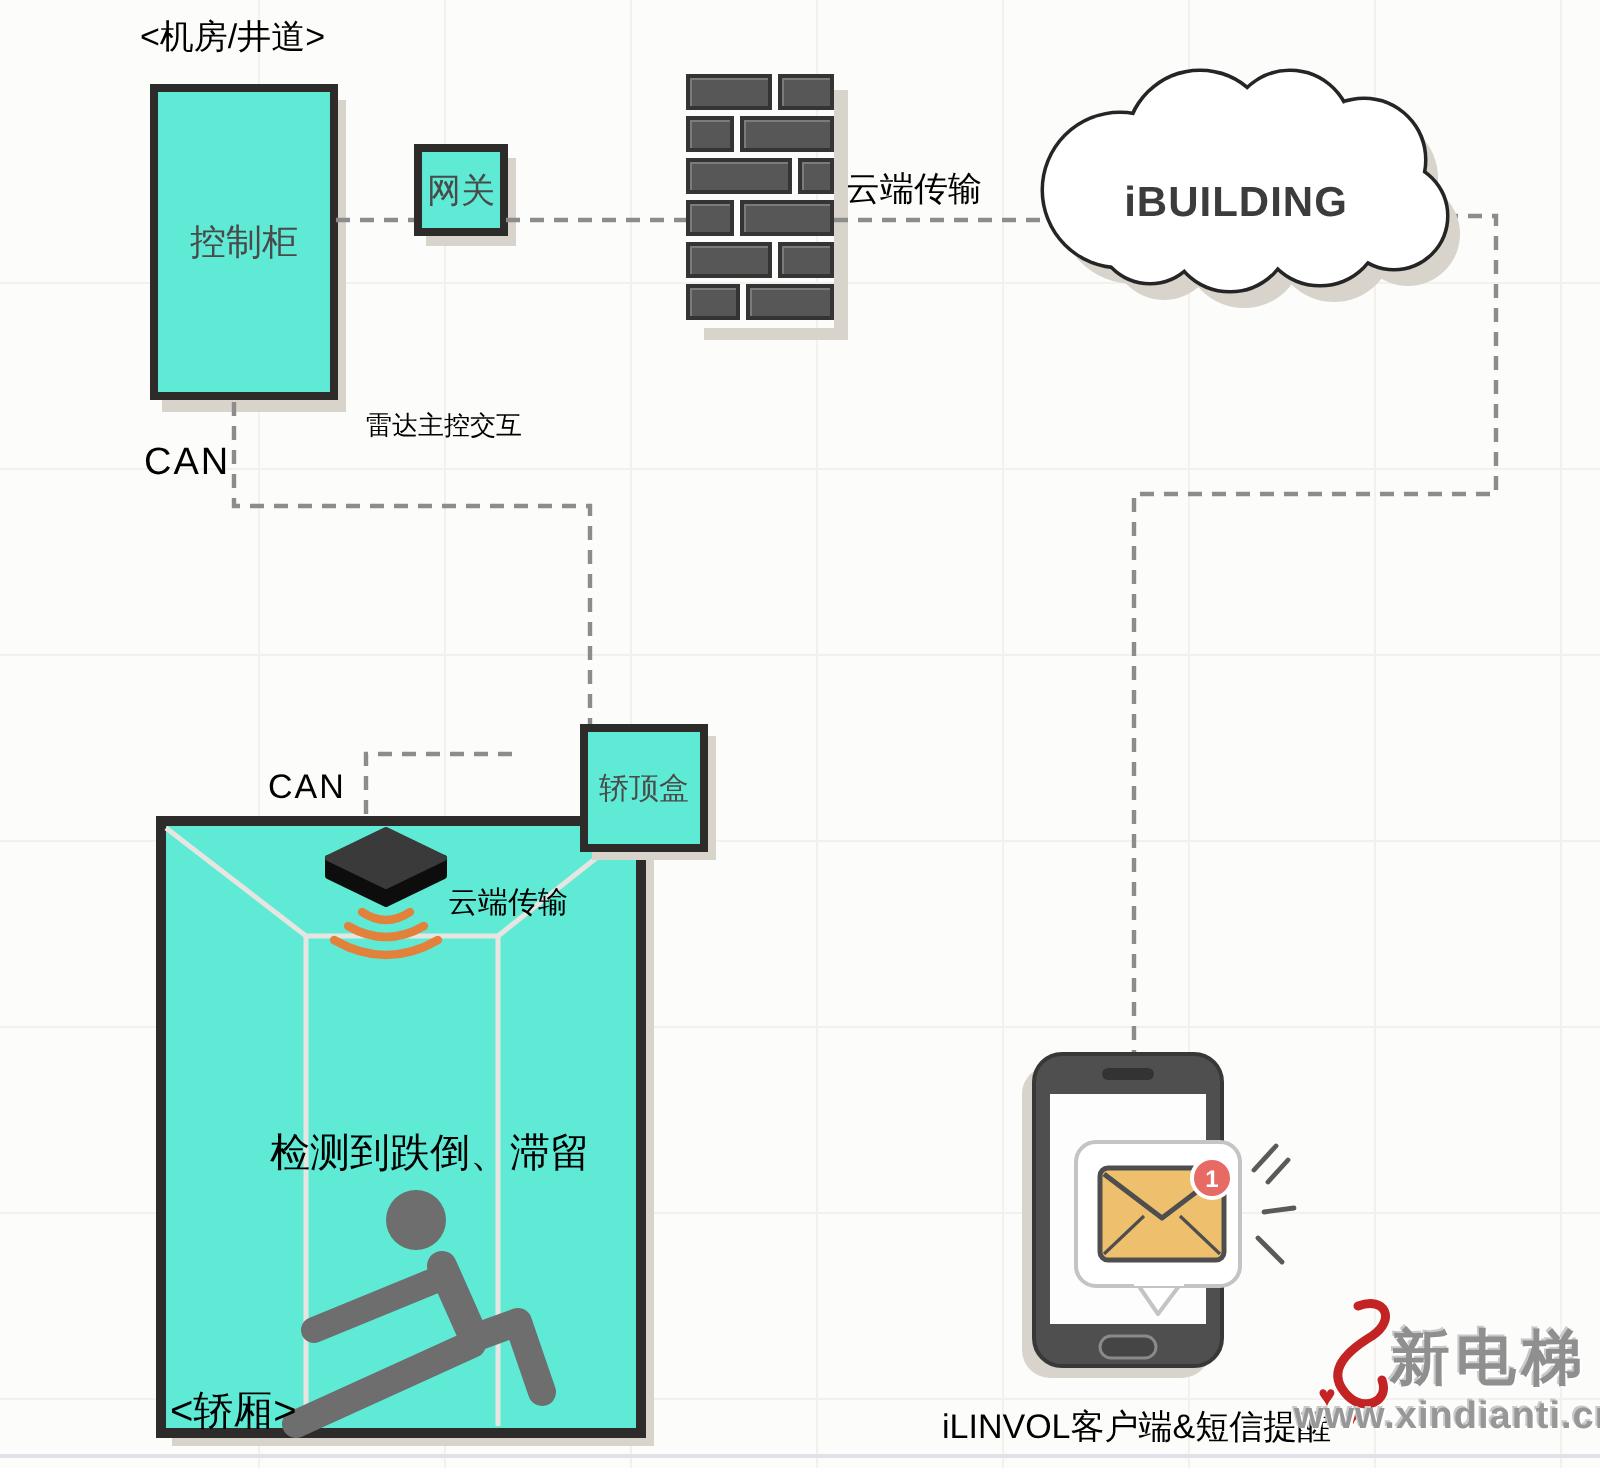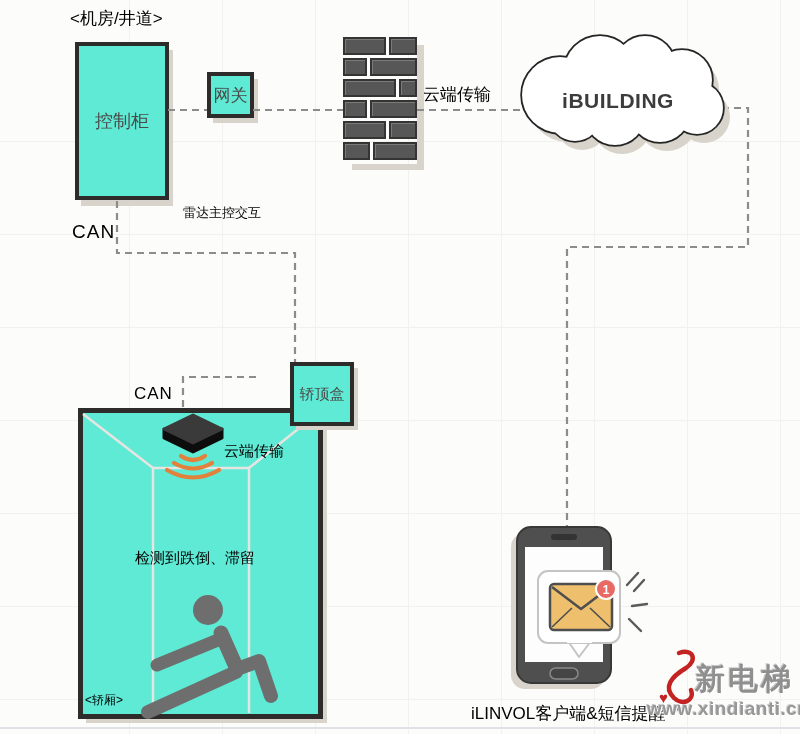--- a/index.html
+++ b/index.html
@@ -186,22 +186,22 @@
       <path d="M159,114 L171,126"></path>
     </g>
   </svg>
 
   <div class="lbl" style="left:70px;top:7px;font-size:17px;">&lt;机房/井道&gt;</div>
   <div class="lbl" style="left:423px;top:83px;font-size:17px;">云端传输</div>
   <div class="lbl" style="left:72px;top:221px;font-size:19px;letter-spacing:1px;">CAN</div>
   <div class="lbl" style="left:183px;top:204px;font-size:13px;">雷达主控交互</div>
   <div class="lbl" style="left:134px;top:384px;font-size:17px;letter-spacing:1px;z-index:3;">CAN</div>
   <div class="lbl toplayer" style="left:224px;top:442px;font-size:15px;z-index:3;">云端传输</div>
-  <div class="lbl toplayer" style="left:135px;top:549px;font-size:15px;z-index:3;text-align:center;">检测到跌倒、滞留</div>
-  <div class="lbl toplayer" style="left:85px;top:692px;font-size:12px;z-index:3;">&lt;轿厢&gt;</div>
+  <div class="lbl toplayer" style="left:135px;top:563px;font-size:20px;z-index:3;text-align:center;">检测到跌倒、滞留</div>
+  <div class="lbl toplayer" style="left:85px;top:692px;font-size:20px;z-index:3;">&lt;轿厢&gt;</div>
   <div class="lbl toplayer" style="left:471px;top:702px;font-size:17px;z-index:3;">iLINVOL客户端&amp;短信提醒</div>
 
   <div id="watermark">
     <svg style="position:absolute;left:6px;top:2px;" width="46" height="66" viewBox="0 0 46 66">
       <path d="M28,6 C42,1 47,13 35,21 C20,30 12,40 23,51 C31,59 44,54 40,43" fill="none" stroke="#c32322" stroke-width="4.5" stroke-linecap="round"></path>
       <text x="8" y="56" font-size="15" fill="#c32322">♥</text>
       <text x="22" y="65" font-size="12" fill="#c32322">♥</text>
     </svg>
     <div id="wm-brand">新电梯</div>
     <div id="wm-url">www.xindianti.cn</div>

